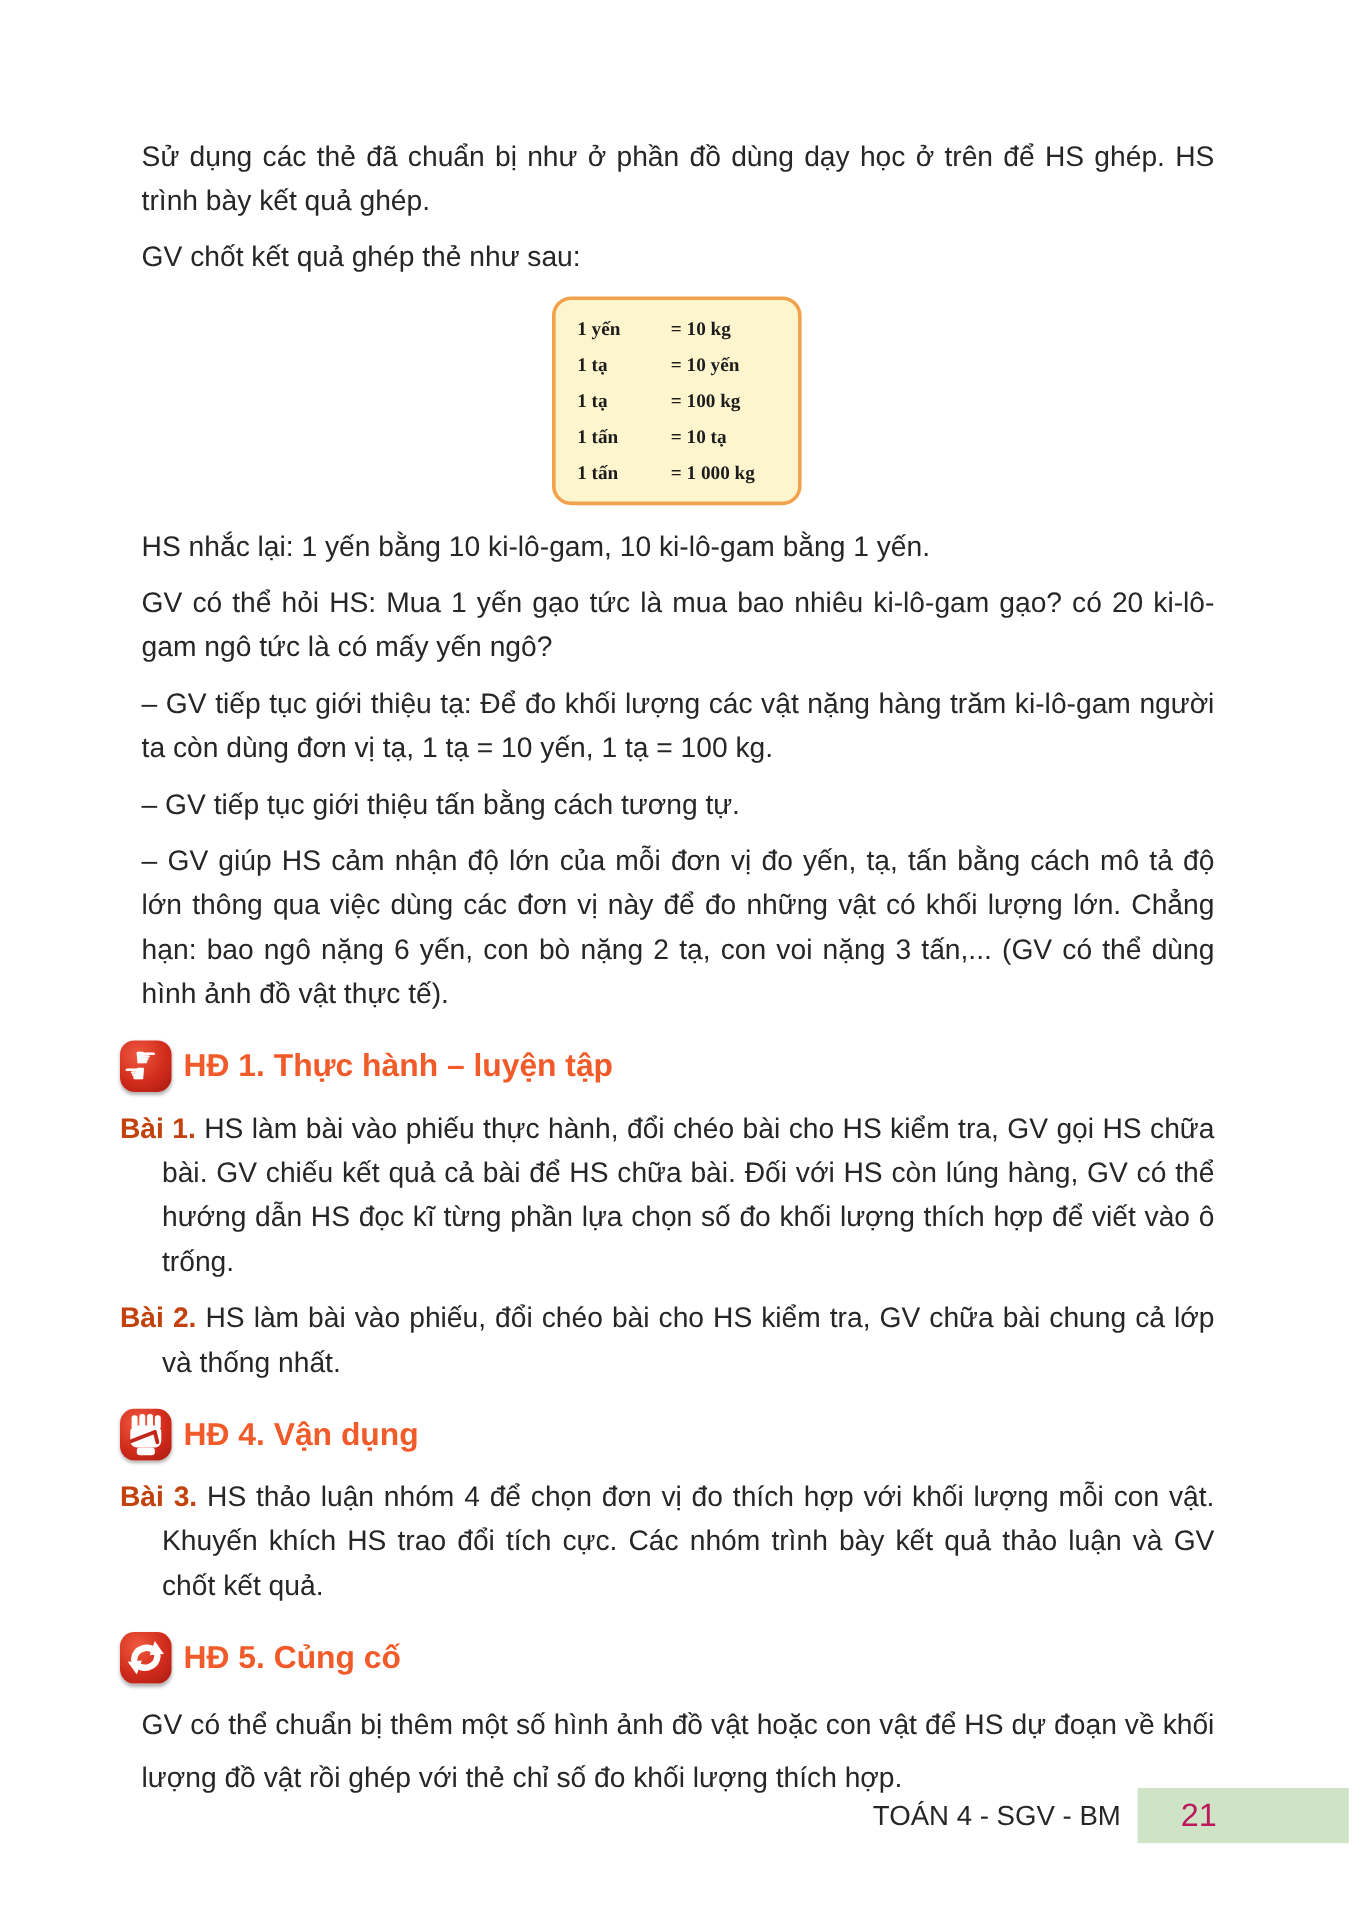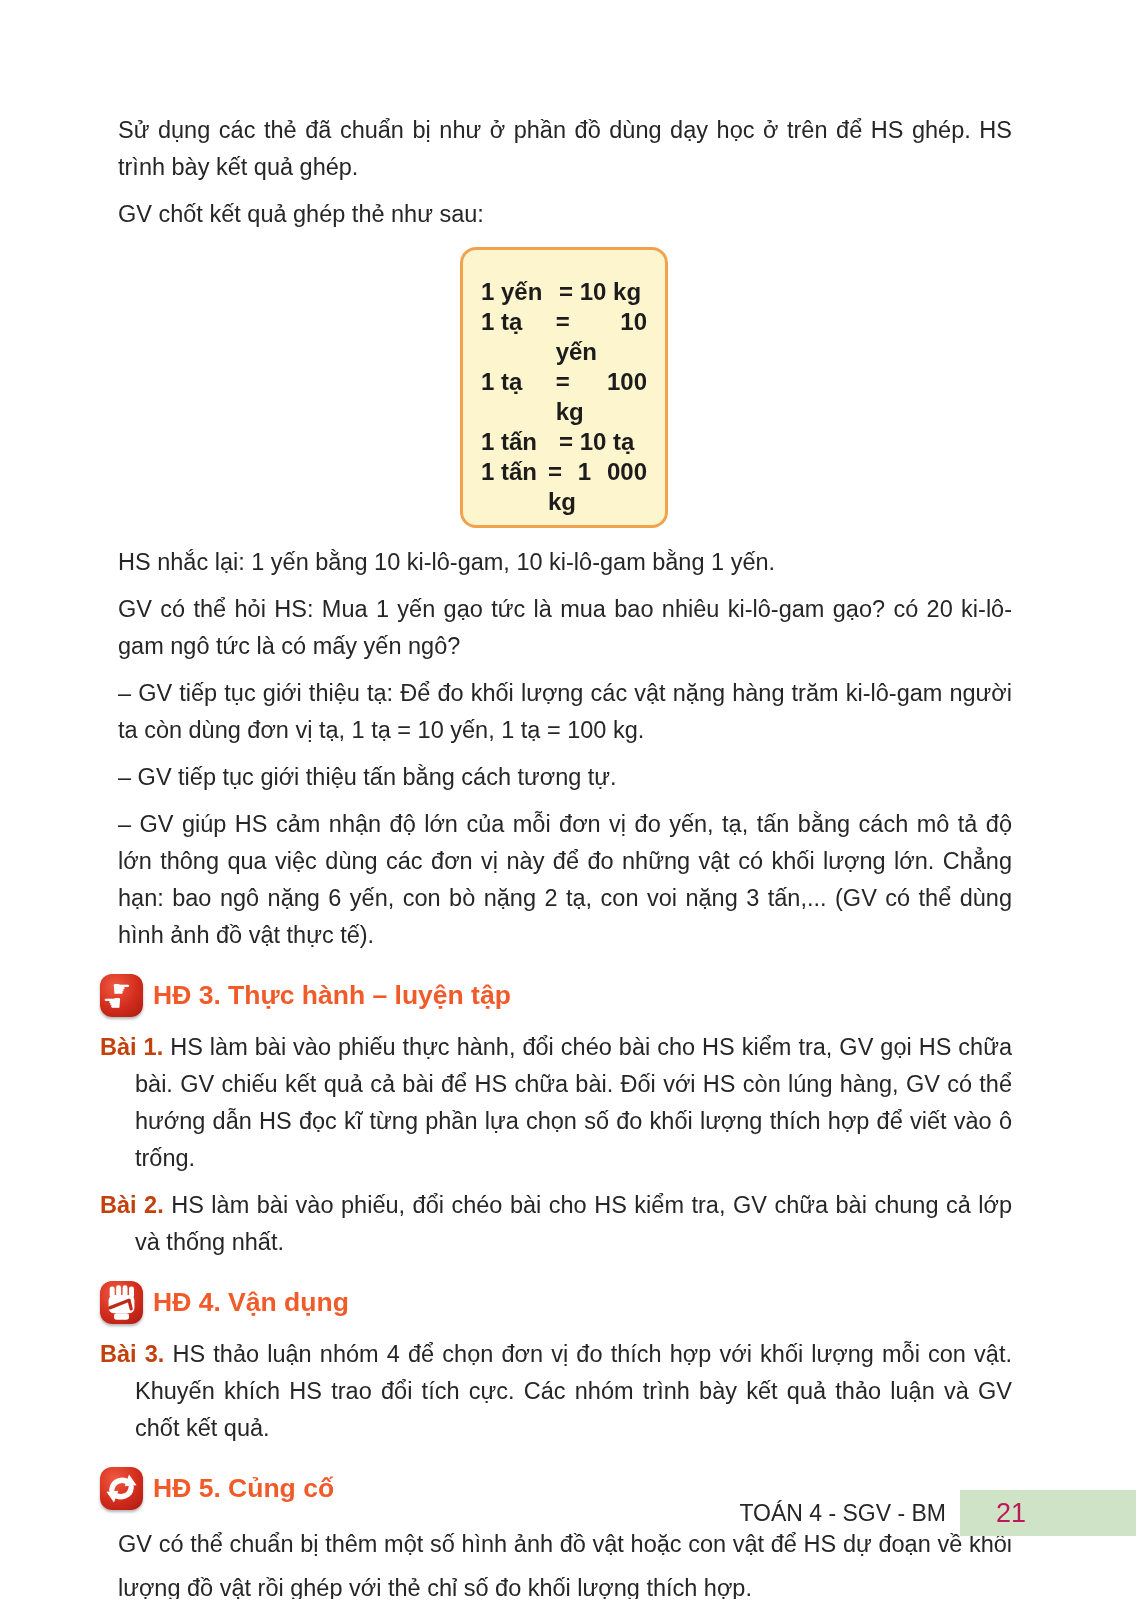--- a/index.html
+++ b/index.html
@@ -4,39 +4,39 @@
 <style>
   html,body{margin:0;padding:0;background:#ffffff;}
   .page{position:relative;width:1140px;height:1599px;background:#ffffff;overflow:hidden;
         font-family:"Liberation Sans", sans-serif;color:#262626;}
   .content{position:absolute;left:100px;top:112px;width:912px;font-size:23.5px;line-height:37px;text-align:justify;}
   .content p{margin:0 0 10px;padding-left:18px;}
   p.intro2{margin-bottom:2px;}
   
   .convbox{box-sizing:border-box;margin:14px 0 16px 360px;width:208px;
            background:#fdf5cd;border:3px solid #f2a24c;border-radius:16px;
-           padding:27px 18px 8px;font-weight:bold;font-size:24px;line-height:30px;color:#1c1c1c;}
+           padding:10px 18px 8px;font-weight:bold;font-size:16px;line-height:30px;color:#1c1c1c;font-family:Liberation Serif, serif;}
   .convrow{display:flex;}
   .convrow .u{width:78px;}
   
   .hd{display:flex;align-items:center;margin:20px 0 12px;}
   .hd-icon{position:relative;width:43px;height:43px;border-radius:12px;flex:0 0 43px;
            background:radial-gradient(circle at 35% 28%, #ef5a40 0%, #d22c1c 55%, #a81b12 100%);
            box-shadow:0 2px 3px rgba(0,0,0,.3);}
   .hd-title{margin-left:10px;font-size:26.5px;font-weight:bold;color:#f15a29;}
   .hand-top,.hand-bottom{position:absolute;color:#ffffff;font-size:21px;line-height:1;}
   .hand-top{top:4px;left:12px;}
   .hand-bottom{top:18px;left:3px;}
   
   .bai{padding-left:35px !important;text-indent:-35px;}
   .bai b{color:#c2410c;}
   
   .loose p{line-height:44px;margin-bottom:6px;}
   
-  .footer{position:absolute;top:1490px;right:4px;display:flex;align-items:center;justify-content:center;}
+  .footer{position:absolute;top:1490px;right:16px;display:flex;align-items:center;justify-content:center;}
   .footer-book{font-size:23px;color:#262626;margin-right:14px;}
   .footer-pagebox{width:176px;height:46px;background:#cfe4c6;display:flex;align-items:center;}
   .footer-pagenum{font-size:27px;color:#be185d;padding-left:36px;}
   svg{display:block;}
 </style>
 </head>
 <body>
 
 <div class="page">
   <div class="content">
@@ -71,21 +71,21 @@
     <p>GV có thể hỏi HS: Mua 1 yến gạo tức là mua bao nhiêu ki-lô-gam gạo? có 20 ki-lô-gam ngô tức là có mấy yến ngô?</p>
     <p>– GV tiếp tục giới thiệu tạ: Để đo khối lượng các vật nặng hàng trăm ki-lô-gam người ta còn dùng đơn vị tạ, 1 tạ = 10 yến, 1 tạ = 100 kg.</p>
     <p>– GV tiếp tục giới thiệu tấn bằng cách tương tự.</p>
     <p>– GV giúp HS cảm nhận độ lớn của mỗi đơn vị đo yến, tạ, tấn bằng cách mô tả độ lớn thông qua việc dùng các đơn vị này để đo những vật có khối lượng lớn. Chẳng hạn: bao ngô nặng 6 yến, con bò nặng 2 tạ, con voi nặng 3 tấn,... (GV có thể dùng hình ảnh đồ vật thực tế).</p>
 
     <div class="hd">
       <span class="hd-icon">
         <span class="hand-top">☛</span>
         <span class="hand-bottom">☚</span>
       </span>
-      <span class="hd-title">HĐ 3. Thực hành – luyện tập</span>
+      <span class="hd-title">HĐ 1. Thực hành – luyện tập</span>
     </div>
 
     <p class="bai"><b>Bài 1.</b><span> HS làm bài vào phiếu thực hành, đổi chéo bài cho HS kiểm tra, GV gọi HS chữa bài. GV chiếu kết quả cả bài để HS chữa bài. Đối với HS còn lúng hàng, GV có thể hướng dẫn HS đọc kĩ từng phần lựa chọn số đo khối lượng thích hợp để viết vào ô trống.</span></p>
     <p class="bai"><b>Bài 2.</b><span> HS làm bài vào phiếu, đổi chéo bài cho HS kiểm tra, GV chữa bài chung cả lớp và thống nhất.</span></p>
 
     <div class="hd">
       <span class="hd-icon">
         <svg width="43" height="43" viewBox="0 0 40 40">
           <rect x="9" y="5" width="4.6" height="11" rx="2.2" fill="#fff"></rect>
           <rect x="15" y="4" width="4.6" height="12" rx="2.2" fill="#fff"></rect>

